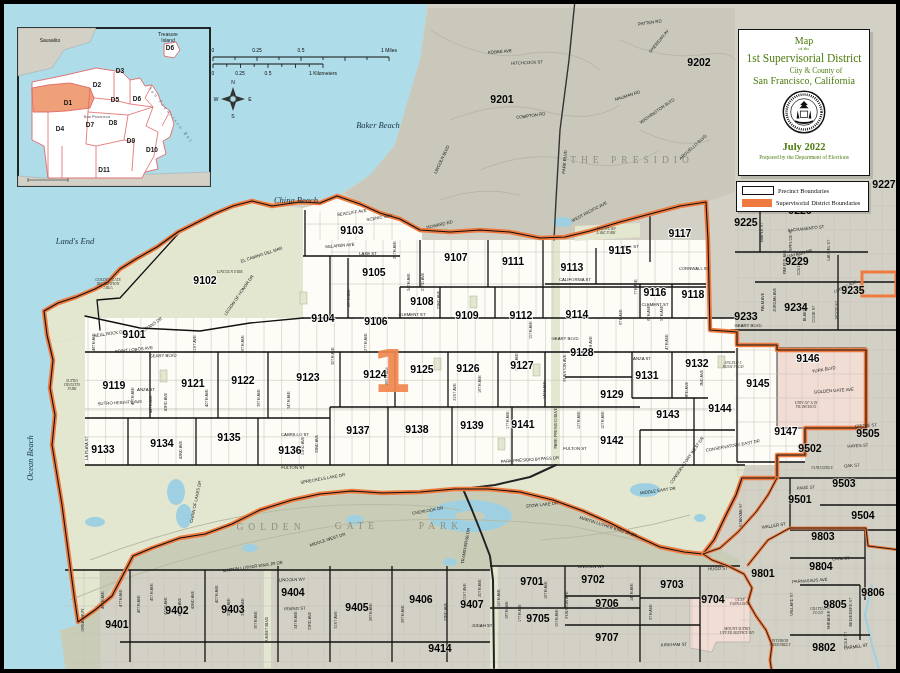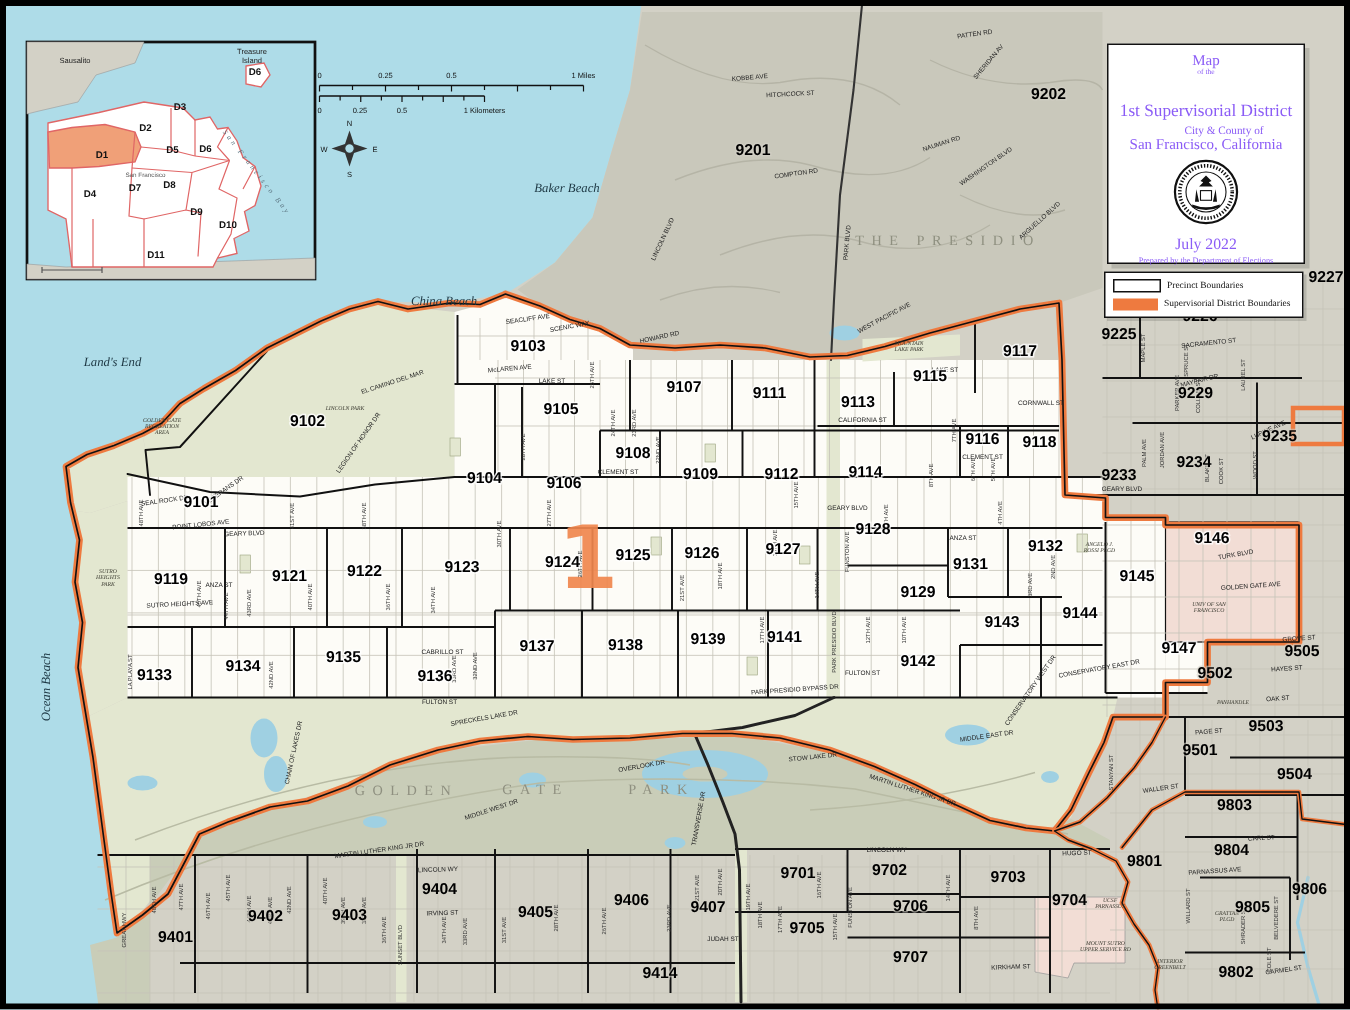--- a/index.html
+++ b/index.html
@@ -17,28 +17,28 @@
   .t-big{font:9.5px "Liberation Serif",serif;fill:#8f9080;letter-spacing:5px;text-anchor:middle;}
   .t-water{font:italic 8.5px "Liberation Serif",serif;fill:#1c3642;text-anchor:middle;}
   .t-scale{font:5px "Liberation Sans",sans-serif;fill:#111;text-anchor:middle;}
   .t-compass{font:5px "Liberation Sans",sans-serif;fill:#111;text-anchor:middle;}
   .t-inset{font:bold 6.5px "Liberation Sans",sans-serif;fill:#111;text-anchor:middle;}
   .t-inset-sm{font:5px "Liberation Sans",sans-serif;fill:#222;text-anchor:middle;}
   .t-inset-bay{font:italic 4.8px "Liberation Serif",serif;fill:#5b7480;letter-spacing:2px;text-anchor:middle;}
   
   .titlebox{position:absolute;left:738px;top:29px;width:130px;height:145px;background:#fff;
             border:1.5px solid #111;box-shadow:3px 3px 0 #00000022;text-align:center;
-            font-family:"Liberation Serif",serif;color:#8b5cf6;z-index:5;}
+            font-family:"Liberation Serif",serif;color:#4d7c0f;z-index:5;}
   .tb-map{font-size:10px;margin-top:5px;}
   .tb-ofthe{font-size:5px;}
-  .tb-district{font-size:11.5px;line-height:1.05;margin-top:17px;}
+  .tb-district{font-size:11.5px;line-height:1.05;margin-top:1px;}
   .tb-city{font-size:7.5px;margin-top:2px;padding-left:24px;}
   .tb-state{font-size:10px;}
   .tb-seal{margin-top:3px;}
-  .tb-date{font-size:10.5px;margin-top:2px;}
+  .tb-date{font-size:10.5px;margin-top:2px;font-weight:bold;}
   .tb-credit{font-size:5.5px;margin-top:2px;}
   
   .legendbox{position:absolute;left:736px;top:181px;width:131px;height:27px;background:#fff;
              border:1.2px solid #111;box-shadow:2px 2px 0 #00000022;z-index:5;
              display:flex;flex-direction:column;justify-content:space-evenly;padding:1px 0;}
   .legend-row{display:flex;align-items:center;gap:4px;padding-left:5px;}
   .legend-swatch{width:30px;height:7px;flex:0 0 30px;}
   .legend-swatch.precinct{background:#fff;border:1.6px solid #111;}
   .legend-swatch.district{background:#ee7a3f;border:none;height:8px;}
   .legend-label{font:6.3px "Liberation Serif",serif;color:#111;white-space:nowrap;}

